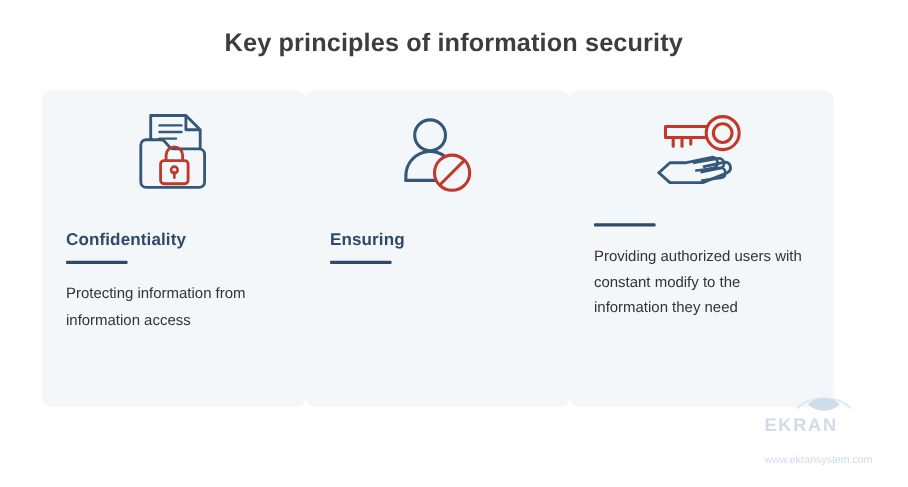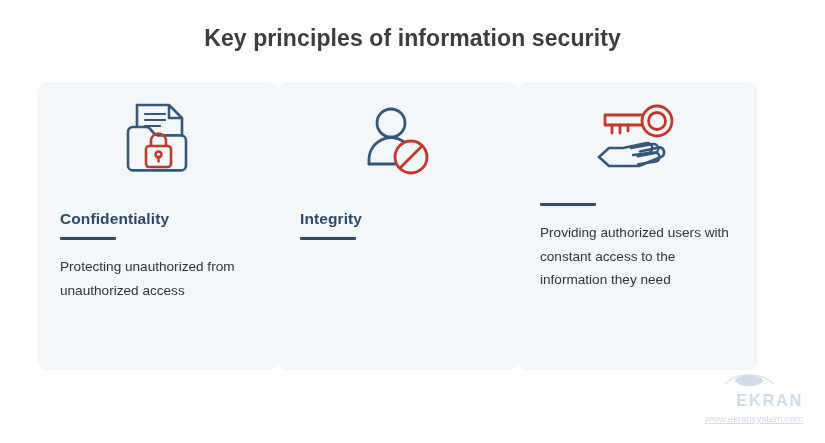--- a/index.html
+++ b/index.html
@@ -76,40 +76,39 @@
     font-size: 13.6px;
     line-height: 23.5px;
     color: #333333;
   }
 
   .logo {
     position: absolute;
     right: 22px;
     bottom: 18px;
     width: 108px;
-    text-align: right;
+    text-align: left;
   }
   .logo-eye {
     display: block;
     margin: 0 auto;
   }
   .logo-word {
     font-size: 16.5px;
     font-weight: bold;
     color: #cfdcea;
     letter-spacing: 1.6px;
     line-height: 17px;
     margin-top: 1px;
   }
   .logo-url {
     font-size: 9.6px;
     color: #cfdcea;
     line-height: 12px;
-    margin-top: 4px;
-    text-decoration: underline;
+    margin-top: 17px;
   }
 </style>
 </head>
 <body>
 
 <div class="page-title">Key principles of information security</div>
 
 <div class="cards">
 
   <div class="card">
@@ -126,37 +125,37 @@
 
         <path d="M31 46 v-5 a7.5 7.5 0 0 1 15 0 v5" fill="none" stroke="#c0392b" stroke-width="2.6" stroke-linecap="round"></path>
 
         <rect x="26" y="46" width="25" height="21" rx="3.2" fill="#f3f7fa" stroke="#c0392b" stroke-width="2.6"></rect>
         <circle cx="38.5" cy="54.5" r="3" fill="none" stroke="#c0392b" stroke-width="2.4"></circle>
         <line x1="38.5" y1="56.5" x2="38.5" y2="61.5" stroke="#c0392b" stroke-width="2.4" stroke-linecap="round"></line>
       </svg>
     </div>
     <div class="card-heading">Confidentiality</div>
     <div class="card-rule"></div>
-    <div class="card-body">Protecting unauthorized from unauthorized access</div>
+    <div class="card-body">Protecting information from information access</div>
   </div>
 
   <div class="card">
     <div class="card-icon">
       <svg width="76" height="80" viewBox="0 0 76 80" fill="none" xmlns="http://www.w3.org/2000/svg">
 
         <circle cx="31" cy="23" r="14" fill="none" stroke="#35587a" stroke-width="2.8"></circle>
 
         <path d="M9 64 v-5 a22 22 0 0 1 40 -12" fill="none" stroke="#35587a" stroke-width="2.8" stroke-linecap="round"></path>
         <line x1="9" y1="64" x2="38" y2="64" stroke="#35587a" stroke-width="2.8" stroke-linecap="round"></line>
 
         <circle cx="51" cy="57" r="16" fill="#f3f7fa" stroke="#c0392b" stroke-width="2.8"></circle>
         <line x1="40.5" y1="67.5" x2="61.5" y2="46.5" stroke="#c0392b" stroke-width="2.8" stroke-linecap="round"></line>
       </svg>
     </div>
-    <div class="card-heading">Integrity</div>
+    <div class="card-heading">Ensuring</div>
     <div class="card-rule"></div>
   </div>
 
   <div class="card">
     <div class="card-icon">
       <svg width="90" height="80" viewBox="0 0 90 80" fill="none" xmlns="http://www.w3.org/2000/svg">
 
         <circle cx="64" cy="21" r="15" fill="none" stroke="#c0392b" stroke-width="2.8"></circle>
         <circle cx="64" cy="21" r="8.5" fill="none" stroke="#c0392b" stroke-width="2.8"></circle>
 
@@ -167,21 +166,21 @@
         <line x1="35" y1="25" x2="35" y2="31" stroke="#c0392b" stroke-width="2.8" stroke-linecap="round"></line>
 
         <path d="M6 57 l10 -9 h14 l24 -5 a5 5 0 0 1 2 9.7 l-9 2" fill="none" stroke="#35587a" stroke-width="2.6" stroke-linejoin="round" stroke-linecap="round"></path>
         <path d="M6 57 l10 9 h30 l22 -9 a5 5 0 0 0 -2 -9.6 l-19 4" fill="none" stroke="#35587a" stroke-width="2.6" stroke-linejoin="round" stroke-linecap="round"></path>
 
         <path d="M38 48 l22 -4 a4.6 4.6 0 0 1 1.8 9 l-17 3.4" fill="none" stroke="#35587a" stroke-width="2.4" stroke-linecap="round"></path>
         <path d="M40 55 l22 -2.5 a4.6 4.6 0 0 1 1.2 9 l-18 2.6" fill="none" stroke="#35587a" stroke-width="2.4" stroke-linecap="round"></path>
       </svg>
     </div>
     <div class="card-rule"></div>
-    <div class="card-body">Providing authorized users with constant access to the information they need</div>
+    <div class="card-body">Providing authorized users with constant modify to the information they need</div>
   </div>
 
 </div>
 
 <div class="logo">
   <svg class="logo-eye" width="54" height="20" viewBox="0 0 54 20" fill="none" xmlns="http://www.w3.org/2000/svg">
     <path d="M3 13 C14 1, 40 1, 51 13" stroke="#dde7f1" stroke-width="1.6" fill="none" stroke-linecap="round"></path>
     <path d="M13 10 C19 3, 35 3, 41 10 C35 17, 19 17, 13 10 Z" fill="#cfdcea"></path>
     <path d="M13 10 C19 3, 35 3, 41 10" stroke="#cfdcea" stroke-width="1.6" fill="none"></path>
   </svg>

